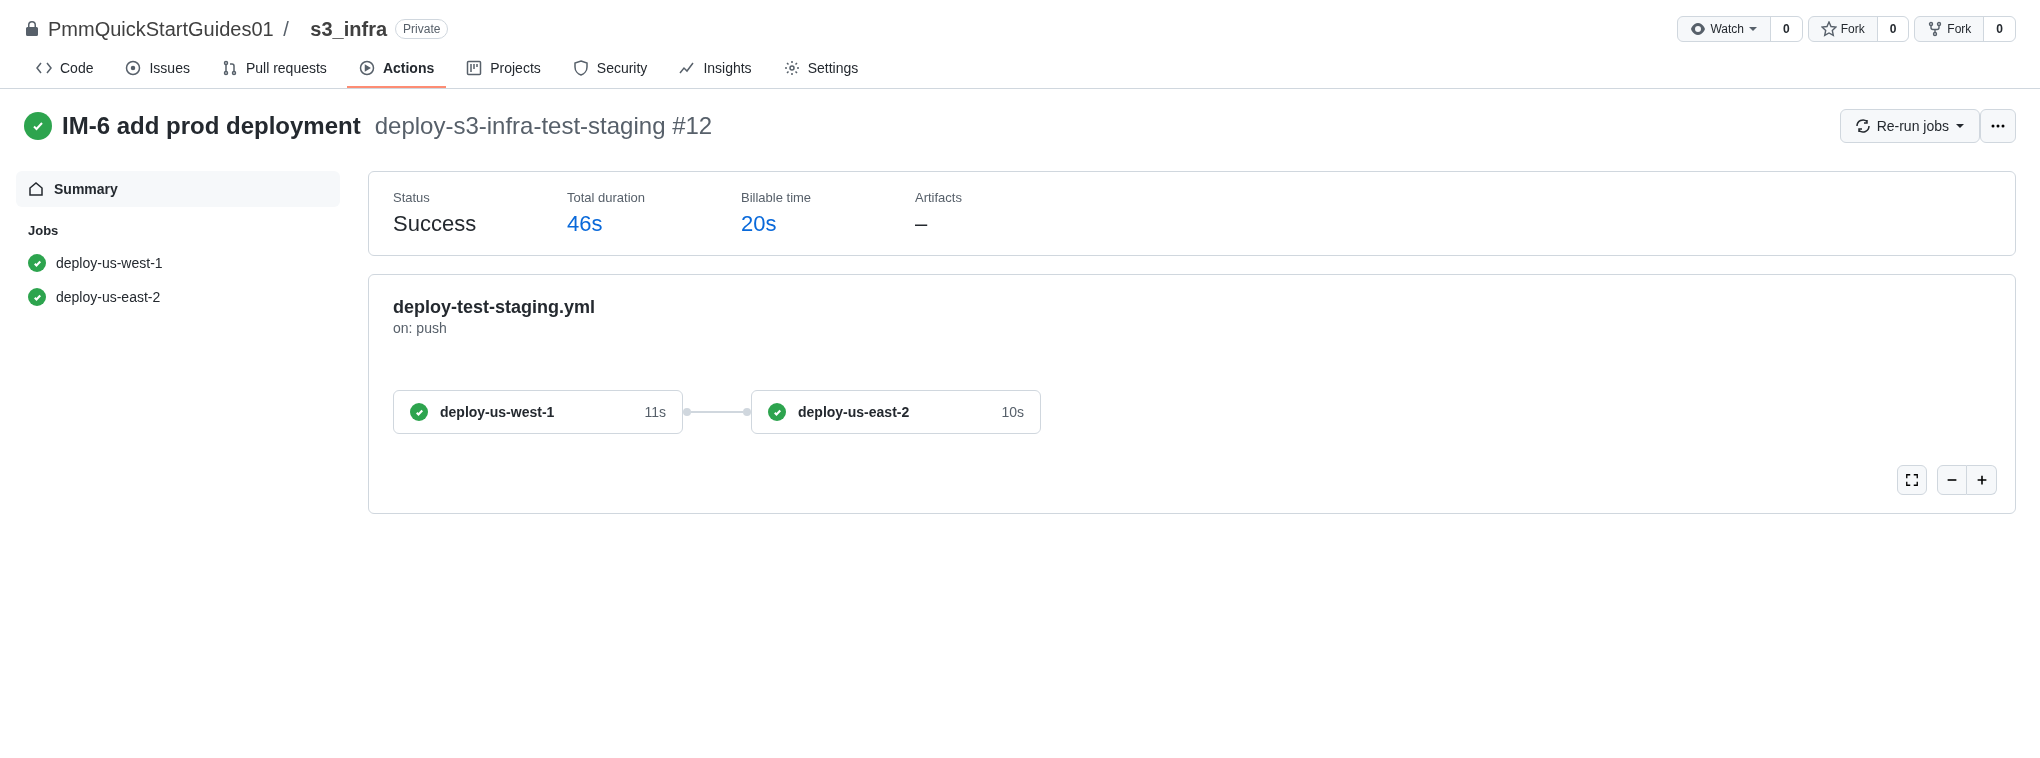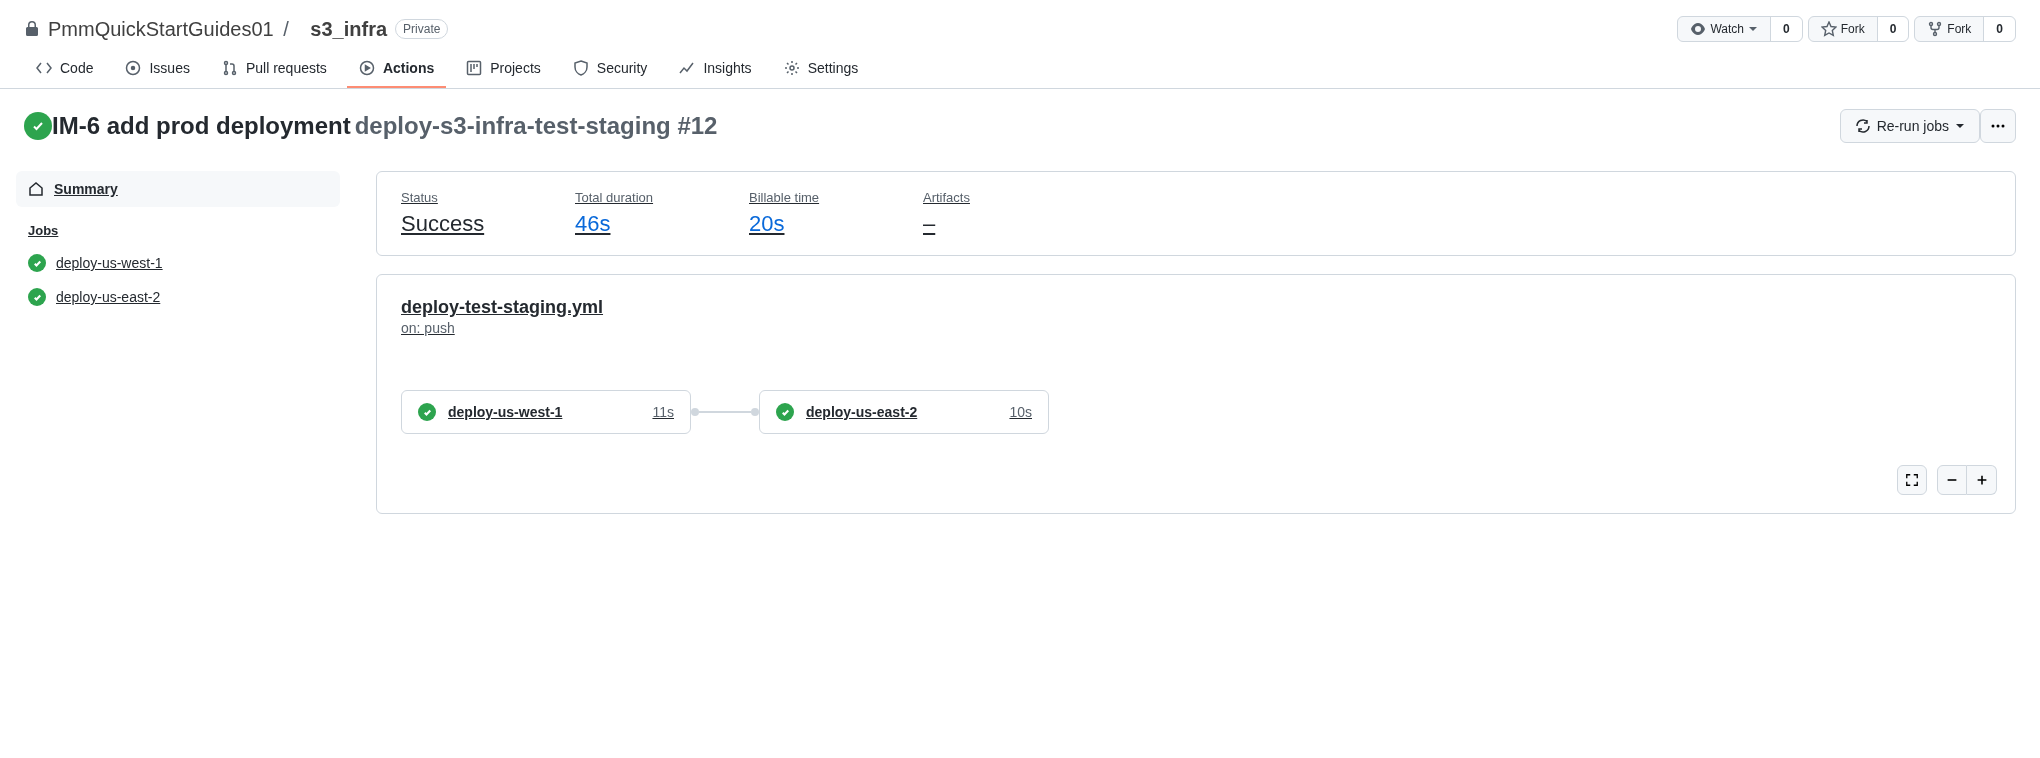--- a/index.html
+++ b/index.html
@@ -91,38 +91,38 @@
     
     .wf-header {
       display: flex;
       align-items: center;
       justify-content: space-between;
       padding: 20px 24px;
     }
     .wf-title-wrap {
       display: flex;
       align-items: flex-start;
-      gap: 0;
+      gap: 10px;
     }
     .status-circle {
       width: 28px; height: 28px;
       border-radius: 50%;
       background: #2da44e;
       display: flex;
       align-items: center;
       justify-content: center;
       color: #fff;
     }
     .wf-title {
       font-size: 24px;
       font-weight: 600;
     }
     .wf-subtitle {
       font-size: 24px;
-      font-weight: 700;
+      font-weight: 400;
       color: #57606a;
       margin-left: 4px;
     }
     .wf-actions { display: flex; }
     .btn {
       display: flex;
       align-items: center;
       gap: 6px;
       padding: 6px 14px;
       border: 1px solid #d0d7de;
@@ -141,22 +141,21 @@
       border: 1px solid #d0d7de;
       border-radius: 6px;
       background: #f6f8fa;
       cursor: pointer;
     }
 
     
     .main {
       display: flex;
       padding: 8px 8px;
-      gap: 28px;
-      text-decoration: underline;
+      gap: 20px;
     }
     .sidebar {
       width: 340px;
       padding: 0 8px;
     }
     .sidebar-item {
       display: flex;
       align-items: center;
       gap: 10px;
       padding: 10px 12px;

